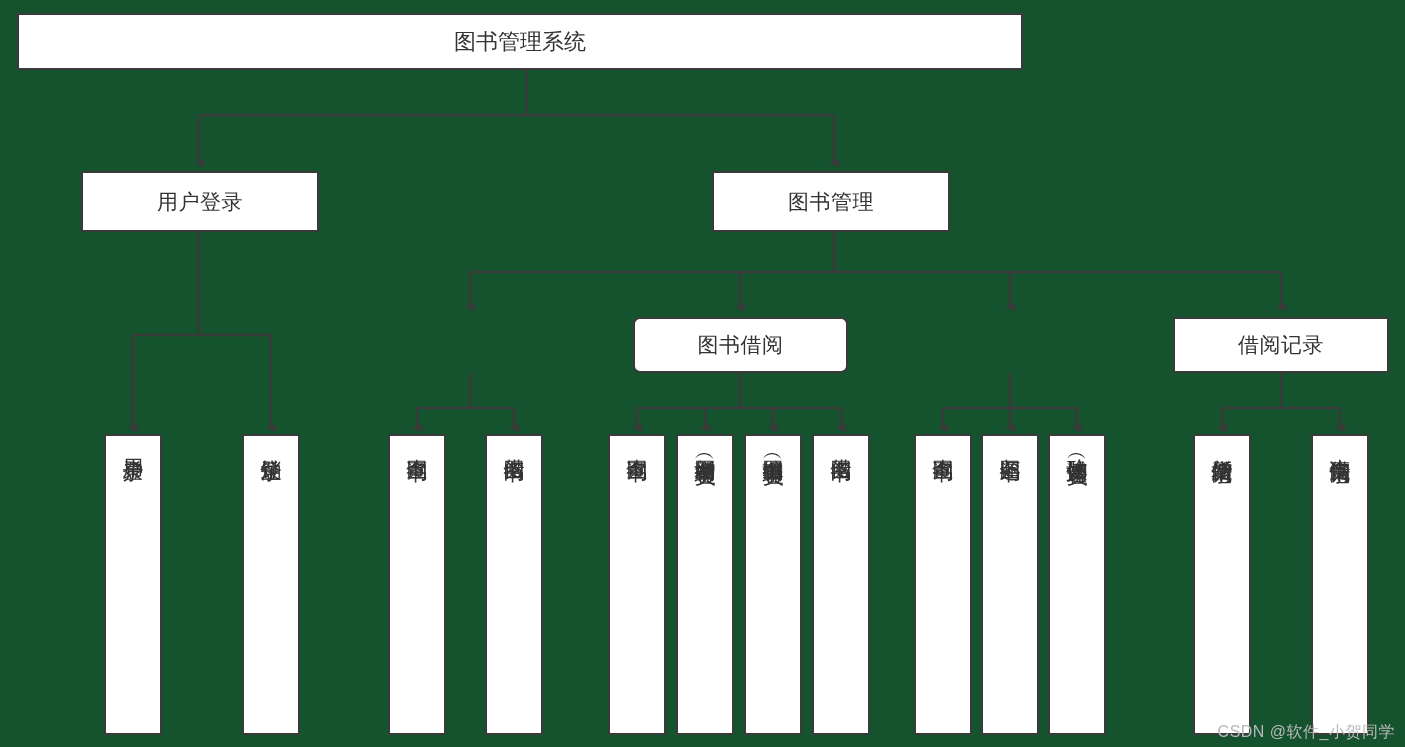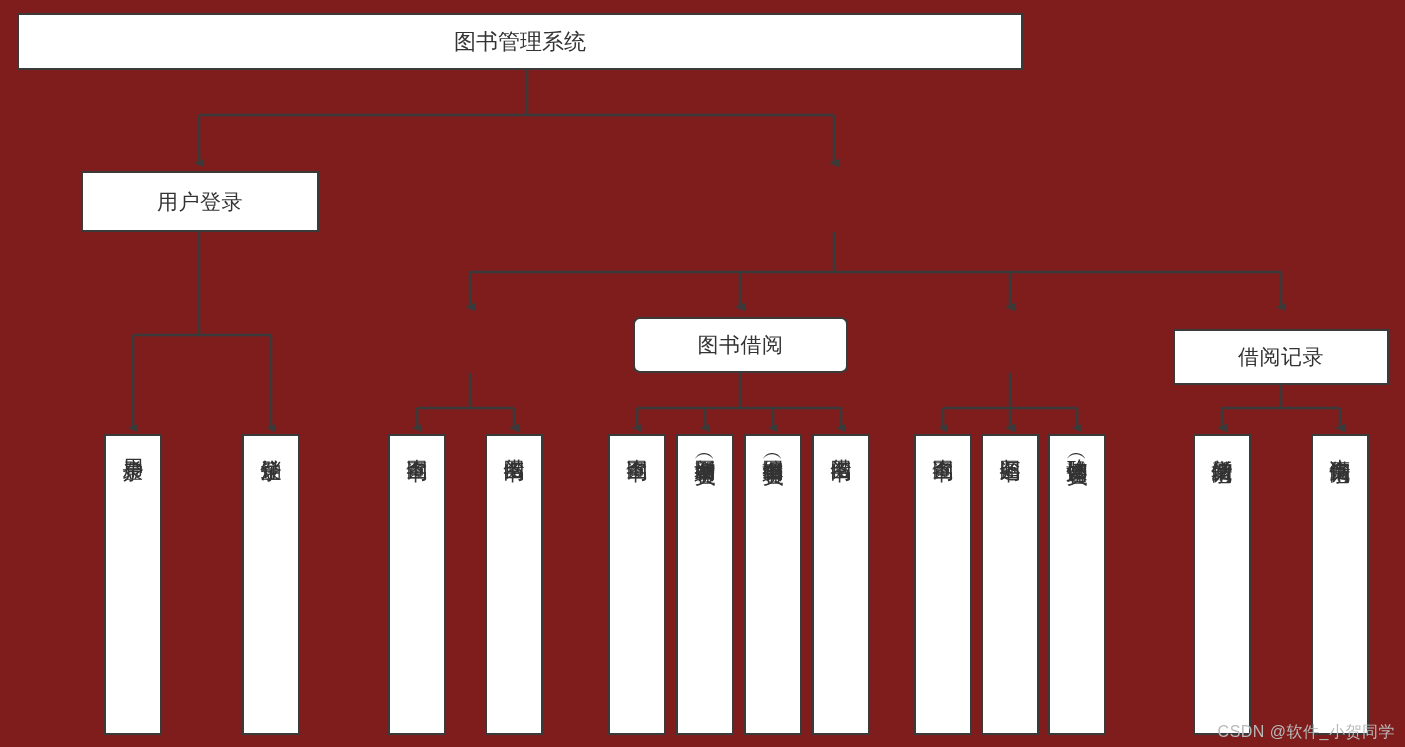--- a/index.html
+++ b/index.html
@@ -7,21 +7,21 @@
     padding: 0;
     background: #ffffff;
   }
   body {
     font-family: "Liberation Sans", "DejaVu Sans", sans-serif;
   }
   #canvas {
     position: relative;
     width: 1405px;
     height: 747px;
-    background: #7f1d1d;
+    background: #14532d;
     overflow: hidden;
   }
   svg.edges {
     position: absolute;
     left: 0;
     top: 0;
     width: 1405px;
     height: 747px;
     pointer-events: none;
   }
@@ -123,25 +123,28 @@
     </g>
   </svg>
 
   <div class="node root" style="left:17px; top:13px; width:1006px; height:57px;">
     <span class="htext">图书管理系统</span>
   </div>
 
   <div class="node h" style="left:81px; top:171px; width:238px; height:61px;">
     <span class="htext">用户登录</span>
   </div>
+  <div class="node h" style="left:712px; top:171px; width:238px; height:61px;">
+    <span class="htext">图书管理</span>
+  </div>
 
   <div class="node h" style="left:633px; top:317px; width:215px; height:56px;border-radius:7px;">
     <span class="htext">图书借阅</span>
   </div>
-  <div class="node h" style="left:1173px; top:317px; width:216px; height:56px;margin-top:12px;">
+  <div class="node h" style="left:1173px; top:317px; width:216px; height:56px;">
     <span class="htext">借阅记录</span>
   </div>
 
   <div class="node leaf" style="left:104px; top:434px; width:58px; height:301px;">
     <span class="vtext">用户登录</span>
   </div>
   <div class="node leaf" style="left:242px; top:434px; width:58px; height:301px;">
     <span class="vtext">注销登录</span>
   </div>
 

